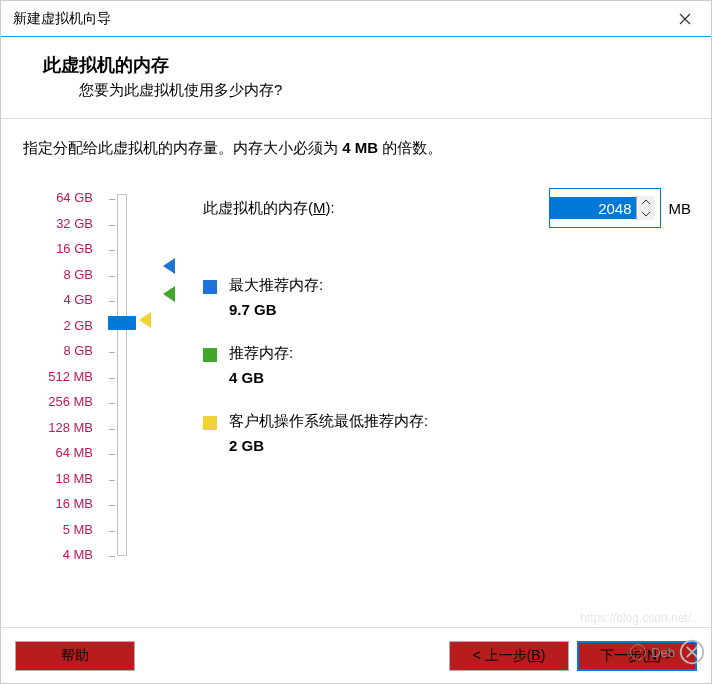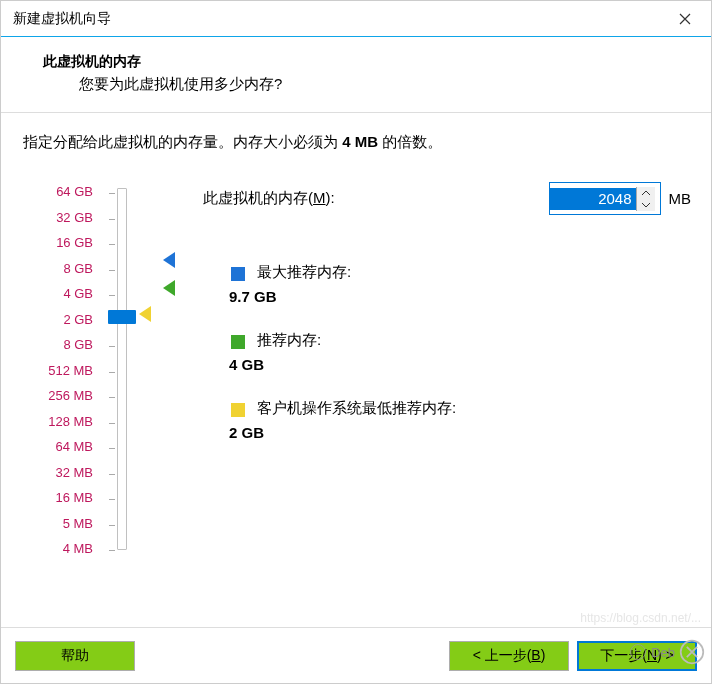--- a/index.html
+++ b/index.html
@@ -1,49 +1,49 @@
 <!DOCTYPE html>
 <html><head>
 <meta charset="utf-8">
 <style>
 * { box-sizing: border-box; margin: 0; padding: 0; font-family: "Microsoft YaHei", "Segoe UI", sans-serif; }
 body { background: #fff; width: 712px; height: 684px; position: relative; border: 1px solid #ccc; }
 .titlebar { height: 36px; display: flex; align-items: center; justify-content: space-between; padding: 0 6px 0 12px; font-size: 14px; border-bottom: 1px solid #0ea5e9; }
 .close-btn { width: 40px; height: 28px; display: flex; align-items: center; justify-content: center; cursor: pointer; }
 .close-btn svg { width: 12px; height: 12px; }
 .header { padding: 16px 12px 18px 12px; border-bottom: 1px solid #ddd; }
-.header h2 { font-size: 14px; font-weight: bold; padding-left: 30px; }
+.header h2 { font-size: 18px; font-weight: bold; padding-left: 30px; }
 .header p { font-size: 15px; padding-left: 66px; margin-top: 4px; }
 .content { padding: 20px 20px 10px 22px; }
 .instr { font-size: 15px; }
 .mem-area { display: flex; margin-top: 30px; }
 .slider-col { width: 140px; position: relative; }
 .slider-track { position: absolute; left: 94px; top: 6px; width: 10px; height: 362px; background: #fff; border: 1px solid #c0c0c0; border-radius: 1px; }
 .tick-label { position: absolute; font-size: 13px; text-align: right; width: 70px; color: #be185d; }
 .tick-mark { position: absolute; left: 86px; width: 6px; height: 1px; background: #aaa; }
 .slider-thumb { position: absolute; left: 85px; width: 28px; height: 14px; background: #0078d7; border-radius: 1px; }
 .marker-tri { position: absolute; width: 0; height: 0; border-top: 8px solid transparent; border-bottom: 8px solid transparent; }
 .info-col { flex: 1; padding-left: 40px; position: relative; }
 .mem-label-row { display: flex; align-items: center; justify-content: space-between; }
 .mem-label { font-size: 15px; }
 .mem-input-wrap { display: flex; align-items: center; gap: 8px; }
-.mem-input { display: flex; align-items: center; border: 1px solid #0078d7; height: 33px; width: 112px; }
+.mem-input { display: flex; align-items: center; border: 1px solid #0078d7; height: 40px; width: 112px; }
 .mem-input input { border: none; outline: none; text-align: right; width: 86px; height: 22px; font-size: 15px; padding-right: 4px; background: #0078d7; color: #fff; }
 .mem-input input::selection { background: #0078d7; color: #fff; }
 .spinner { display: flex; flex-direction: column; border-left: 1px solid #aaa; }
 .spinner div { width: 18px; height: 12px; display: flex; align-items: center; justify-content: center; cursor: pointer; background: #f0f0f0; }
 .spinner svg { width: 8px; height: 6px; }
 .unit { font-size: 15px; }
 .rec-block { margin-top: 48px; }
-.rec-row { display: flex; align-items: flex-start; gap: 12px; margin-bottom: 6px; margin-left: 28px; }
+.rec-row { display: flex; align-items: flex-start; gap: 12px; margin-bottom: 6px; }
 .sq { width: 14px; height: 14px; margin-top: 4px; flex-shrink: 0; }
 .rec-text { font-size: 15px; }
 .rec-val { font-size: 15px; font-weight: bold; margin-left: 26px; margin-bottom: 26px; }
 .footer { position: absolute; bottom: 0; left: 0; right: 0; height: 56px; border-top: 1px solid #ddd; display: flex; align-items: center; padding: 0 14px; gap: 8px; }
-.btn { height: 30px; border: 1px solid #adadad; background: #84cc16; font-size: 14px; cursor: pointer; padding: 0 10px; min-width: 120px; font-family: inherit; }
+.btn { height: 30px; border: 1px solid #adadad; background: #b91c1c; font-size: 14px; cursor: pointer; padding: 0 10px; min-width: 120px; font-family: inherit; }
 .btn.primary { border: 2px solid #0078d7; }
 .btn.help { min-width: 120px; }
 .spacer { flex: 1; }
 .watermark { position: absolute; right: 6px; bottom: 18px; font-size: 13px; color: #888; display: flex; align-items: center; gap: 4px; }
 .wm-text-faint { position: absolute; right: 10px; bottom: 58px; font-size: 12px; color: #e6e6e6; }
 .u { text-decoration: underline; }
 </style>
 </head>
 <body>
 
@@ -85,21 +85,21 @@
           <div class="tick-label" style="top: 155px;">8 GB</div>
           <div class="tick-mark" style="top: 164px;"></div>
           <div class="tick-label" style="top: 180.5px;">512 MB</div>
           <div class="tick-mark" style="top: 189.5px;"></div>
           <div class="tick-label" style="top: 206px;">256 MB</div>
           <div class="tick-mark" style="top: 215px;"></div>
           <div class="tick-label" style="top: 231.5px;">128 MB</div>
           <div class="tick-mark" style="top: 240.5px;"></div>
           <div class="tick-label" style="top: 257px;">64 MB</div>
           <div class="tick-mark" style="top: 266px;"></div>
-          <div class="tick-label" style="top: 282.5px;">32 MB</div>
+          <div class="tick-label" style="top: 282.5px;">18 MB</div>
           <div class="tick-mark" style="top: 291.5px;"></div>
           <div class="tick-label" style="top: 308px;">16 MB</div>
           <div class="tick-mark" style="top: 317px;"></div>
           <div class="tick-label" style="top: 333.5px;">5 MB</div>
           <div class="tick-mark" style="top: 342.5px;"></div>
           <div class="tick-label" style="top: 359px;">4 MB</div>
           <div class="tick-mark" style="top: 368px;"></div>
         </div>
       <div class="marker-tri" style="left:140px; top:70px; border-right:12px solid #1e73d6;"></div>
       <div class="marker-tri" style="left:140px; top:98px; border-right:12px solid #3fa82b;"></div>

